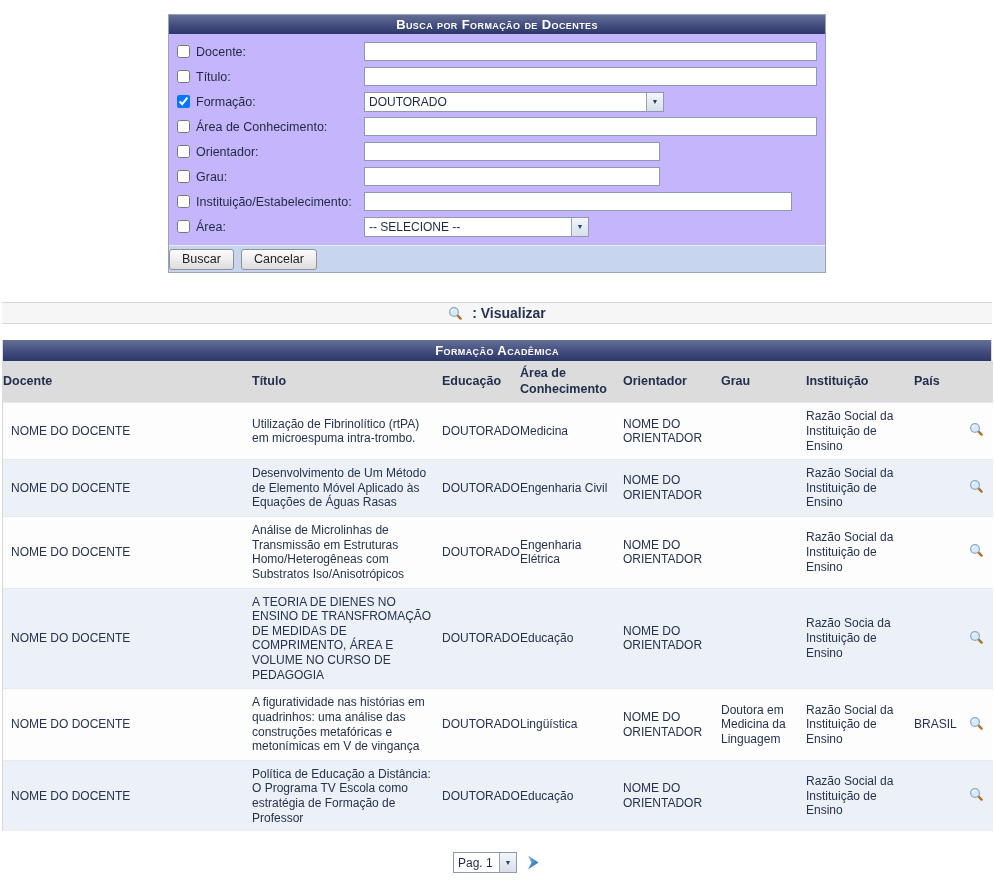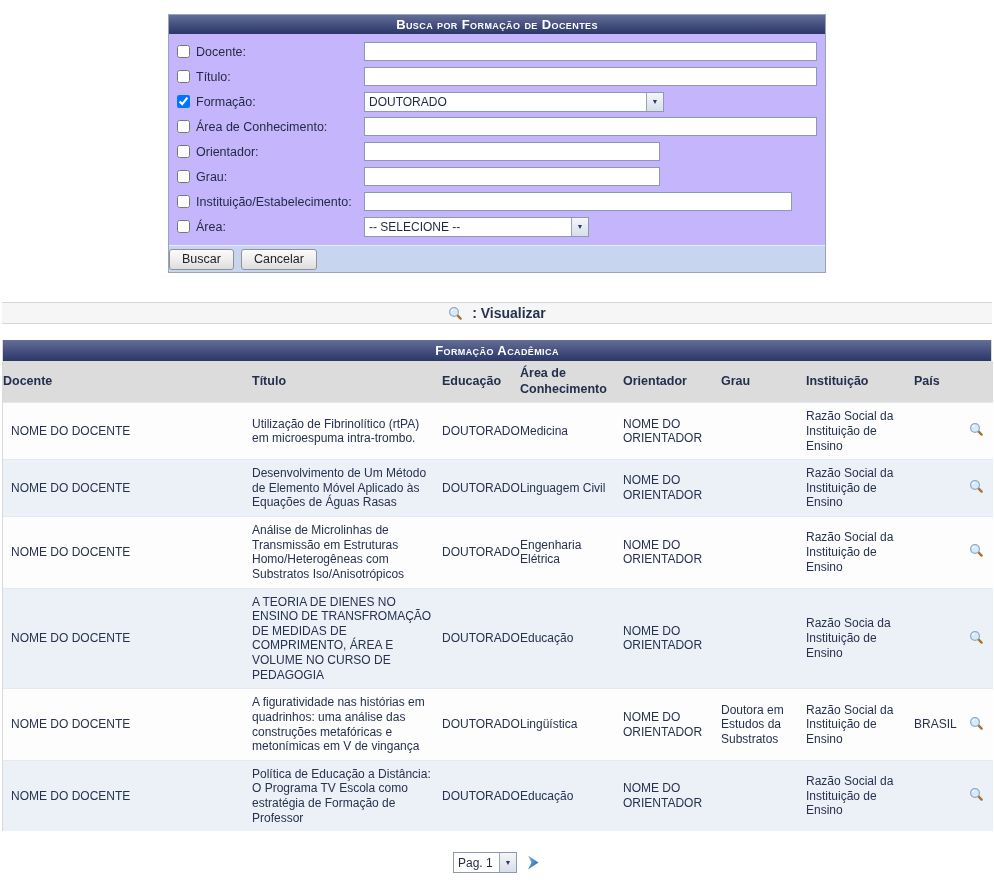--- a/index.html
+++ b/index.html
@@ -237,21 +237,21 @@
                 <path d="M3.6 4.8 A3 3 0 0 1 5.4 3.2" stroke="#ffffff" fill="none" stroke-width="1.1" stroke-linecap="round"></path>
               </svg>
             </span>
           </td>
         </tr>
 
         <tr class="alt">
           <td class="c-docente">NOME DO DOCENTE</td>
           <td class="c-titulo">Desenvolvimento de Um Método de Elemento Móvel Aplicado às Equações de Águas Rasas</td>
           <td class="c-formacao">DOUTORADO</td>
-          <td class="c-area">Linguagem Civil</td>
+          <td class="c-area">Engenharia Civil</td>
           <td class="c-orientador">NOME DO ORIENTADOR</td>
           <td class="c-grau"></td>
           <td class="c-inst">Razão Social da Instituição de Ensino</td>
           <td class="c-pais"></td>
           <td class="c-icon">
             <span class="view-btn">
               <svg width="14" height="14" viewBox="0 0 14 14">
                 <line x1="9.2" y1="9.2" x2="12.6" y2="12.6" stroke="#a8742c" stroke-width="2.4" stroke-linecap="round"></line>
                 <circle cx="6" cy="6" r="4.4" fill="#d8e9f8" stroke="#8cabca" stroke-width="1.2"></circle>
                 <path d="M3.6 4.8 A3 3 0 0 1 5.4 3.2" stroke="#ffffff" fill="none" stroke-width="1.1" stroke-linecap="round"></path>
@@ -299,21 +299,21 @@
             </span>
           </td>
         </tr>
 
         <tr class="norm">
           <td class="c-docente">NOME DO DOCENTE</td>
           <td class="c-titulo">A figuratividade nas histórias em quadrinhos: uma análise das construções metafóricas e metonímicas em V de vingança</td>
           <td class="c-formacao">DOUTORADO</td>
           <td class="c-area">Lingüística</td>
           <td class="c-orientador">NOME DO ORIENTADOR</td>
-          <td class="c-grau">Doutora em Estudos da Substratos</td>
+          <td class="c-grau">Doutora em Medicina da Linguagem</td>
           <td class="c-inst">Razão Social da Instituição de Ensino</td>
           <td class="c-pais">BRASIL</td>
           <td class="c-icon">
             <span class="view-btn">
               <svg width="14" height="14" viewBox="0 0 14 14">
                 <line x1="9.2" y1="9.2" x2="12.6" y2="12.6" stroke="#a8742c" stroke-width="2.4" stroke-linecap="round"></line>
                 <circle cx="6" cy="6" r="4.4" fill="#d8e9f8" stroke="#8cabca" stroke-width="1.2"></circle>
                 <path d="M3.6 4.8 A3 3 0 0 1 5.4 3.2" stroke="#ffffff" fill="none" stroke-width="1.1" stroke-linecap="round"></path>
               </svg>
             </span>

